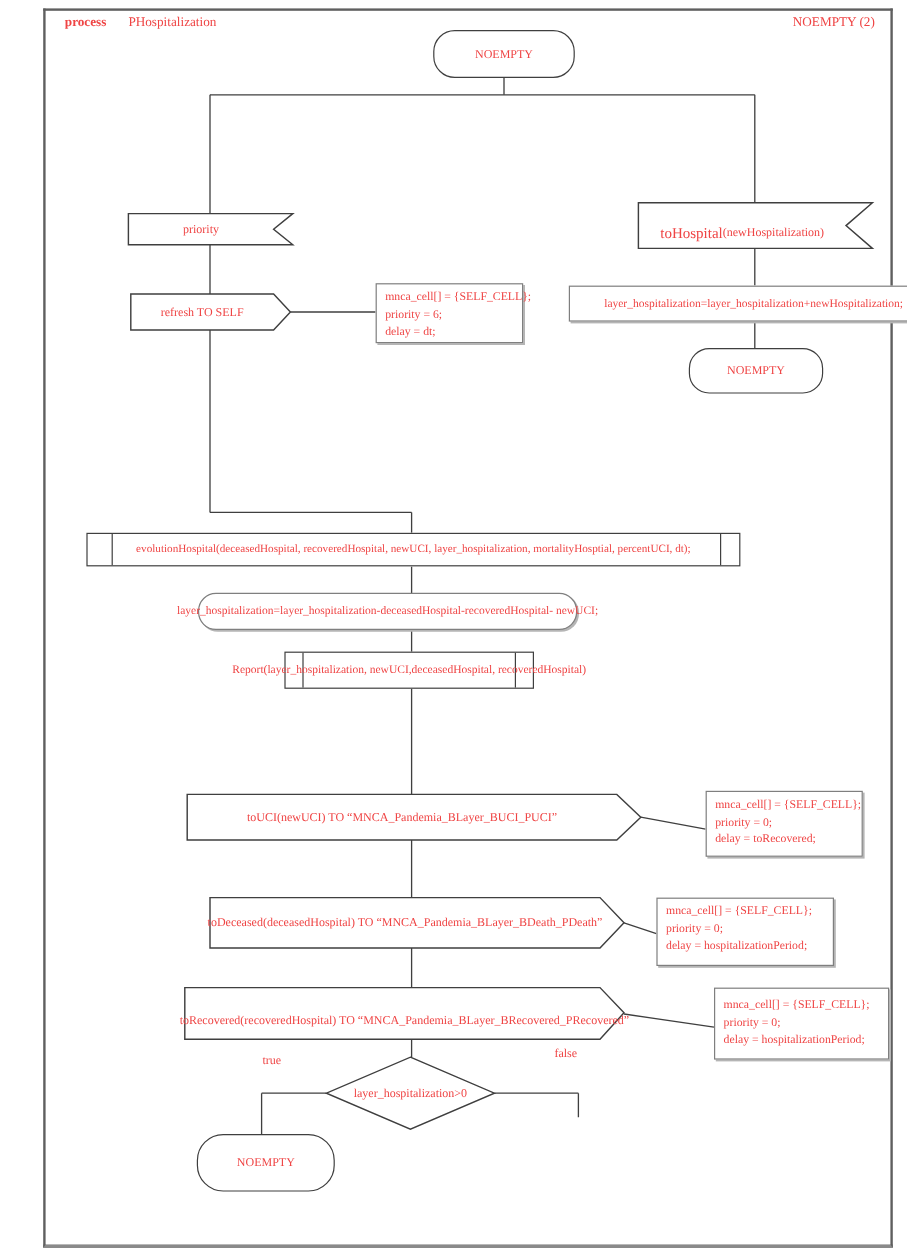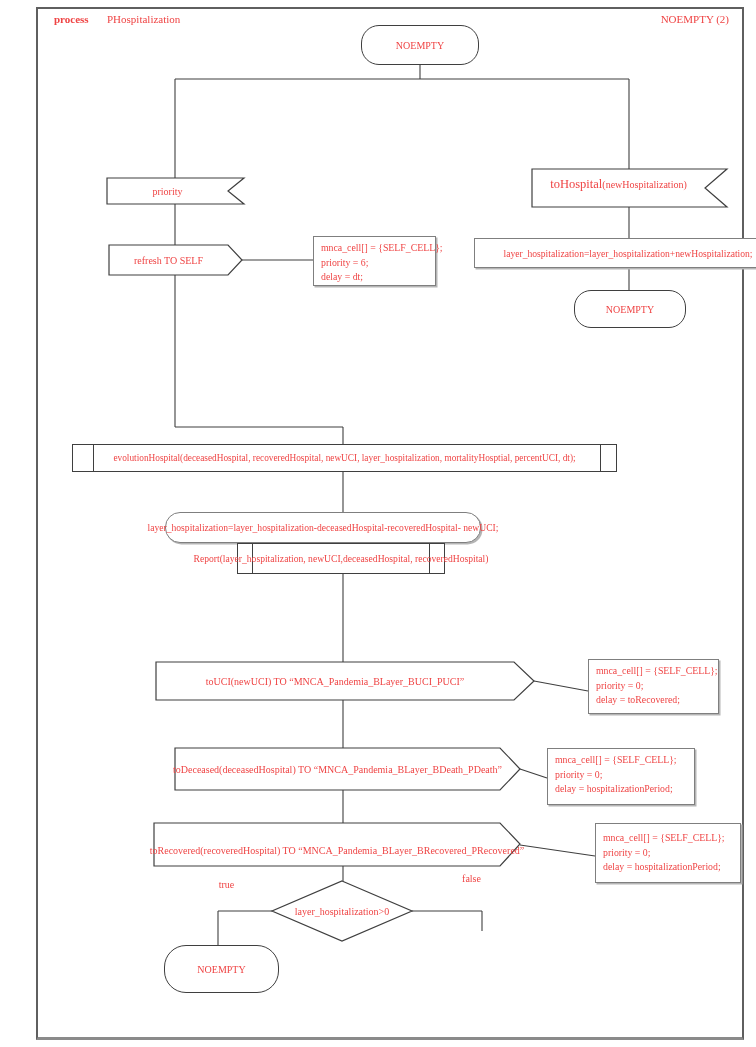--- a/index.html
+++ b/index.html
@@ -79,21 +79,21 @@
   </div>
 
   <div class="box assign" style="left:445px;top:238px;width:308px;height:30px;">
     <span>layer_hospitalization=layer_hospitalization+newHospitalization;</span>
   </div>
   <div class="box sub" style="left:43px;top:444px;width:545px;height:28px;">
     <div class="subline" style="left:20px;"></div>
     <div class="subline" style="right:15px;"></div>
     <span style="position:relative;z-index:1;">evolutionHospital(deceasedHospital, recoveredHospital, newUCI, layer_hospitalization, mortalityHosptial, percentUCI, dt);</span>
   </div>
-  <div class="box assign" style="left:136px;top:512px;width:316px;height:31px;border-radius:15px;">
+  <div class="box assign" style="left:136px;top:494px;width:316px;height:31px;border-radius:15px;">
     <span>layer_hospitalization=layer_hospitalization-deceasedHospital-recoveredHospital- newUCI;</span>
   </div>
   <div class="box sub" style="left:208px;top:543px;width:208px;height:31px;font-size:9.6px;overflow:visible;">
     <div class="subline" style="left:14px;"></div>
     <div class="subline" style="right:14px;"></div>
     <span style="position:relative;z-index:1;">Report(layer_hospitalization, newUCI,deceasedHospital, recoveredHospital)</span>
   </div>
 
   <div class="box note" style="left:284px;top:236px;width:123px;height:50px;">
     <div>mnca_cell[] = {SELF_CELL};</div>
@@ -111,21 +111,21 @@
     <div>delay = hospitalizationPeriod;</div>
   </div>
   <div class="box note" style="left:566px;top:823px;width:146px;height:60px;padding-top:7px;">
     <div>mnca_cell[] = {SELF_CELL};</div>
     <div>priority = 0;</div>
     <div>delay = hospitalizationPeriod;</div>
   </div>
 
   <div class="txt" style="left:78px;top:178px;width:121px;height:26px;">priority</div>
   <div class="txt" style="left:80px;top:245px;width:119px;height:30px;">refresh TO SELF</div>
-  <div class="txt" style="left:503px;top:172px;width:173px;height:24px;align-items:center;">
+  <div class="txt" style="left:503px;top:182px;width:173px;height:24px;align-items:center;">
     <span class="big">toHospital</span>
       <span>(newHospitalization)</span>
   </div>
   <div class="txt" style="left:127px;top:662px;width:358px;height:38px;">toUCI(newUCI) TO “MNCA_Pandemia_BLayer_BUCI_PUCI”</div>
   <div class="txt" style="left:146px;top:748px;width:325px;height:42px;">toDeceased(deceasedHospital) TO “MNCA_Pandemia_BLayer_BDeath_PDeath”</div>
   <div class="txt" style="left:135px;top:823px;width:346px;height:55px;">toRecovered(recoveredHospital) TO “MNCA_Pandemia_BLayer_BRecovered_PRecovered”</div>
   <div class="txt" style="left:243px;top:881px;width:140px;height:60px;">layer_hospitalization&gt;0</div>
   <div class="txt" style="left:170px;top:877px;width:55px;height:14px;">true</div>
   <div class="txt" style="left:410px;top:871px;width:65px;height:14px;">false</div>
 

